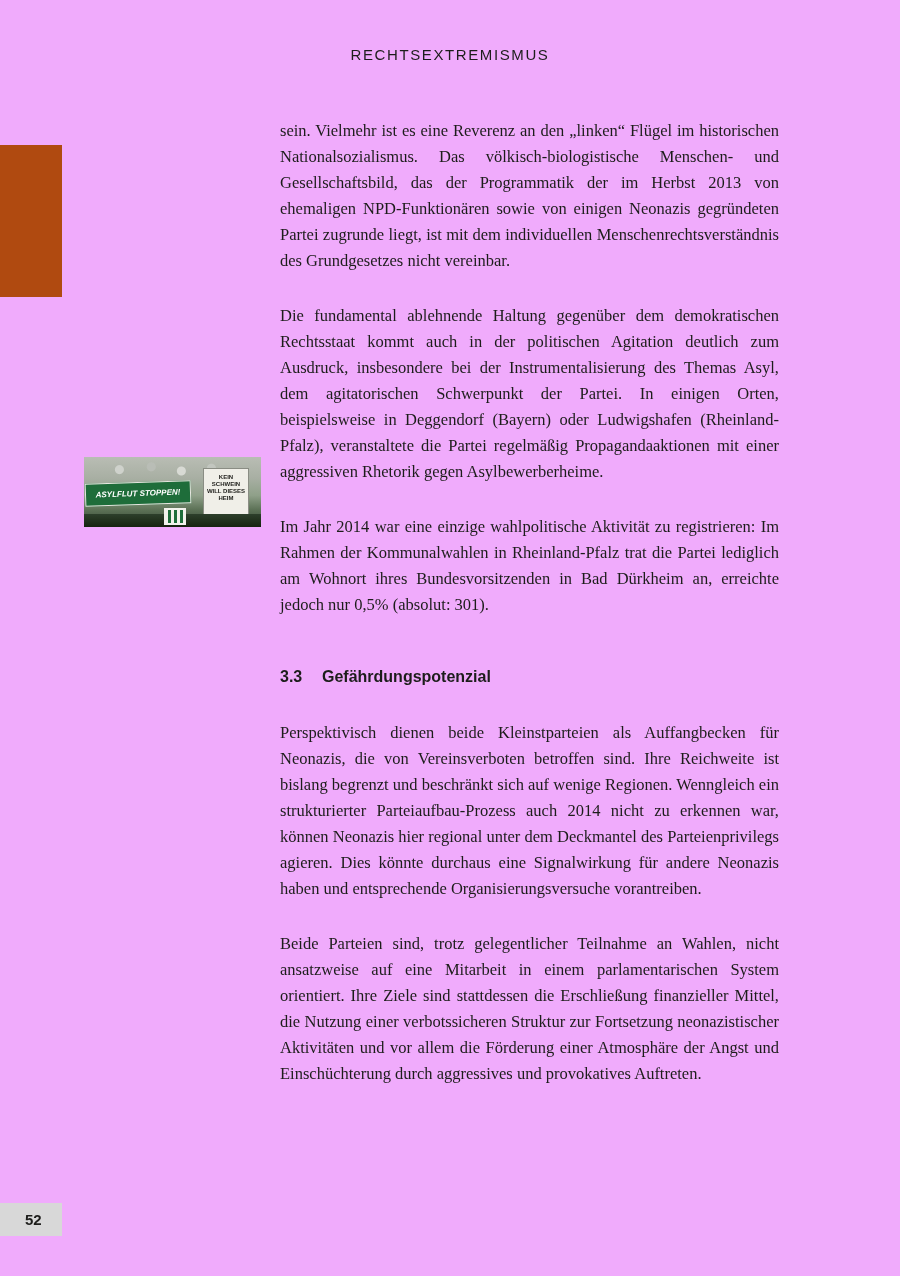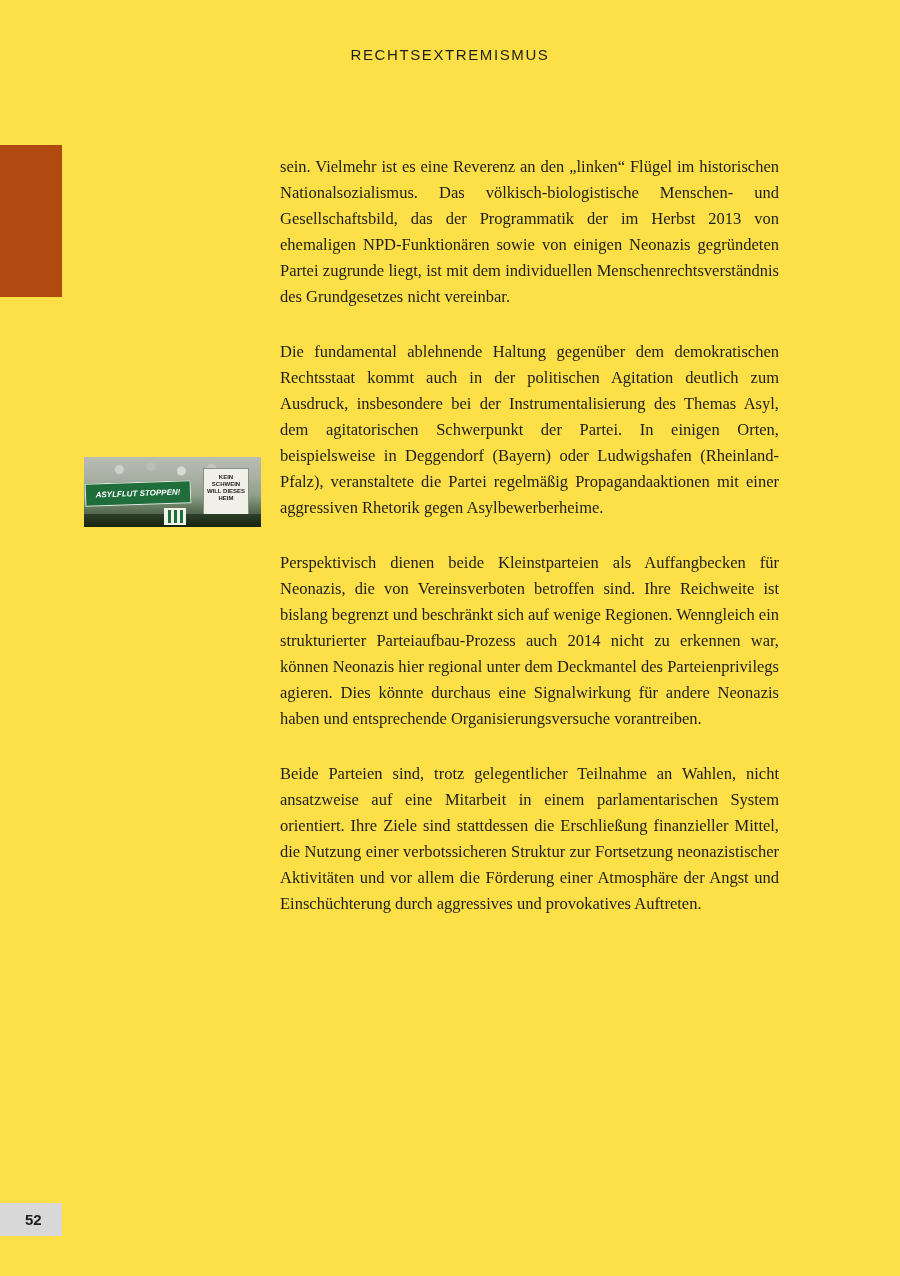--- a/index.html
+++ b/index.html
@@ -1,20 +1,20 @@
 <!DOCTYPE html>
 <html lang="de"><head>
 <meta charset="utf-8">
 <style>
   html, body { margin: 0; padding: 0; background: #ffffff; }
   .page {
     position: relative;
     width: 900px;
     height: 1276px;
-    background: #fde047;
+    background: #f0abfc;
     overflow: hidden;
     font-family: "Liberation Serif", serif;
     color: #1d1d1b;
   }
 
   
   .running-head {
     position: absolute;
     top: 46px;
     left: 0;
@@ -34,21 +34,20 @@
     width: 62px;
     height: 152px;
   }
 
   
   .text-col {
     position: absolute;
     left: 280px;
     top: 118px;
     width: 499px;
-    margin-top: 36px;
   }
   .body-para {
     font-size: 16.5px;
     line-height: 26px;
     text-align: justify;
     margin: 0 0 29px 0;
     hyphens: manual;
   }
   .section-heading {
     font-family: "Liberation Sans", sans-serif;
@@ -175,21 +174,25 @@
     <div class="photo-flag">
       <span class="flag-bar"></span>
       <span class="flag-bar"></span>
       <span class="flag-bar"></span>
     </div>
   </div>
 
   <div class="text-col">
     <p class="body-para">sein. Vielmehr ist es eine Reverenz an den „linken“ Flügel im historischen Nationalsozialismus. Das völkisch-biologistische Menschen- und Gesellschaftsbild, das der Programmatik der im Herbst 2013 von ehemaligen NPD-Funktionären sowie von eini­gen Neonazis gegründeten Partei zugrunde liegt, ist mit dem indi­viduellen Menschenrechtsverständnis des Grundgesetzes nicht vereinbar.</p>
     <p class="body-para">Die fundamental ablehnende Haltung gegenüber dem demokrati­schen Rechtsstaat kommt auch in der politischen Agitation deut­lich zum Ausdruck, insbesondere bei der Instrumentalisierung des Themas Asyl, dem agitatorischen Schwerpunkt der Partei. In einigen Orten, beispielsweise in Deggendorf (Bayern) oder Lud­wigshafen (Rheinland-Pfalz), veranstaltete die Partei regelmäßig Propagandaaktionen mit einer aggressiven Rhetorik gegen Asyl­bewerberheime.</p>
-
+    <p class="body-para">Im Jahr 2014 war eine einzige wahlpolitische Aktivität zu regis­trieren: Im Rahmen der Kommunalwahlen in Rheinland-Pfalz trat die Partei lediglich am Wohnort ihres Bundesvorsitzenden in Bad Dürkheim an, erreichte jedoch nur 0,5% (absolut: 301).</p>
+
+    <h3 class="section-heading">
+      <span class="sec-num">3.3</span><span>Gefährdungspotenzial</span>
+    </h3>
 
     <p class="body-para">Perspektivisch dienen beide Kleinstparteien als Auffangbecken für Neonazis, die von Vereinsverboten betroffen sind. Ihre Reich­weite ist bislang begrenzt und beschränkt sich auf wenige Regi­onen. Wenngleich ein strukturierter Parteiaufbau-Prozess auch 2014 nicht zu erkennen war, können Neonazis hier regional unter dem Deckmantel des Parteienprivilegs agieren. Dies könnte durchaus eine Signalwirkung für andere Neonazis haben und ent­sprechende Organisierungsversuche vorantreiben.</p>
     <p class="body-para">Beide Parteien sind, trotz gelegentlicher Teilnahme an Wahlen, nicht ansatzweise auf eine Mitarbeit in einem parlamentarischen System orientiert. Ihre Ziele sind stattdessen die Erschließung finanzieller Mittel, die Nutzung einer verbotssicheren Struktur zur Fortsetzung neonazistischer Aktivitäten und vor allem die För­derung einer Atmosphäre der Angst und Einschüchterung durch aggressives und provokatives Auftreten.</p>
   </div>
 
   <div class="pagenum-box" style="background: rgb(216, 216, 216);">
     <span>52</span>
   </div>
 
 </div>

